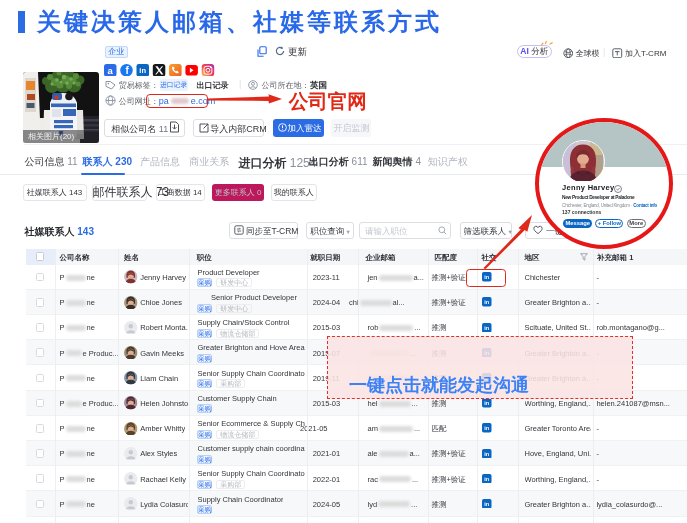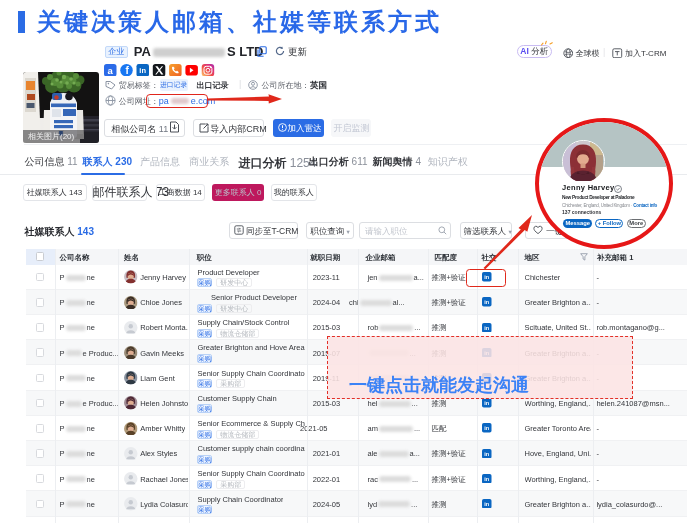--- a/index.html
+++ b/index.html
@@ -80,21 +80,20 @@
           <circle cx="29" cy="12" r="1.5"></circle>
           <circle cx="51" cy="11" r="1.5"></circle>
         <circle cx="38" cy="10" r="1.5"></circle>
       </g>
       <rect x="0" y="58" width="76" height="13" fill="rgba(30,30,34,0.5)"></rect>
       <text x="5" y="67" font-size="8" fill="#eeeeee">相关图片(20)</text>
     </svg>
   </div>
 
   <div class="abs" style="left:105px;top:46.3px;width:22.5px;height:11.5px;background:#e9f2fe;border:0.5px solid #c3d9f9;border-radius:2px;color:#2b6ce5;font-size:8px;line-height:10.5px;text-align:center;">企业</div>
-  <div class="abs" style="left:133.8px;top:44px;font-size:13px;font-weight:bold;color:#23252a;">PA<span class="blurbar" style="width:72px;height:9px;margin:0 2px 1px 2px;"></span>S LTD</div>
   <svg class="abs" style="left:257px;top:46px;" width="10" height="11" viewBox="0 0 10 11">
     <rect x="2.8" y="0.8" width="6.4" height="7" rx="1" fill="none" stroke="#2b6ce5" stroke-width="1.1"></rect>
     <path d="M1 3.5 v6.7 h5.6" fill="none" stroke="#2b6ce5" stroke-width="1.1"></path>
   </svg>
   <svg class="abs" style="left:275px;top:46px;" width="10" height="10" viewBox="0 0 10 10">
     <path d="M8.6 5 a3.6 3.6 0 1 1 -1.1 -2.6" fill="none" stroke="#556a8c" stroke-width="1.2"></path>
     <path d="M7.2 0.4 l0.5 2.5 -2.5 -0.3 z" fill="#556a8c"></path>
   </svg>
   <div class="abs" style="left:288px;top:45.5px;font-size:9.5px;color:#33353a;">更新</div>
 
@@ -150,20 +149,21 @@
     <ellipse cx="5.5" cy="5.5" rx="2.1" ry="4.6" fill="none" stroke="#8a93a2" stroke-width="0.9"></ellipse>
     <path d="M0.9 5.5 h9.2" stroke="#8a93a2" stroke-width="0.9"></path>
   </svg>
   <div class="abs" style="left:118.8px;top:96px;font-size:8px;color:#5a5e66;">公司网址：</div>
   <div class="abs" style="left:145.8px;top:94px;width:62px;height:14px;border:1.6px solid #e0251c;border-radius:4px;"></div>
   <div class="abs" style="left:158.8px;top:96px;font-size:9px;color:#2b6ce5;">pa<span class="blurbar" style="width:18px;height:6.5px;margin:0 2px 1px 2px;background:#dfc7cb;"></span>e.com</div>
 
   <svg class="abs" style="left:207px;top:92px;" width="76" height="14" viewBox="0 0 76 14">
     <polygon points="0,6.6 62,4.6 61.4,2.2 75,7 61.8,11.6 61.6,8.9 0,8.4" fill="#e0281b"></polygon>
   </svg>
+  <div class="abs" style="left:288.8px;top:88px;font-size:19.5px;font-weight:bold;color:#e02a17;">公司官网</div>
 
   <div class="abs" style="left:103.8px;top:118.5px;width:81.3px;height:18px;border:1px solid #dcdee2;border-radius:3px;"></div>
   <div class="abs" style="left:111.3px;top:122.5px;font-size:9px;color:#33353a;">相似公司名 <span style="color:#707680;">11</span></div>
   <svg class="abs" style="left:169px;top:121px;" width="11" height="12" viewBox="0 0 11 12">
     <path d="M1.5 1 h5.5 l2.5 2.5 v7.5 h-8 z" fill="none" stroke="#4a4e56" stroke-width="1"></path>
     <path d="M3.6 6.2 l1.9 1.9 1.9-1.9 M5.5 3.6 v4.3" fill="none" stroke="#4a4e56" stroke-width="1"></path>
   </svg>
   <div class="abs" style="left:192.7px;top:118.5px;width:71px;height:18px;border:1px solid #dcdee2;border-radius:3px;"></div>
   <svg class="abs" style="left:198.9px;top:122.5px;" width="10" height="10" viewBox="0 0 10 10">
     <path d="M9 4 v5 h-8 v-8 h5" fill="none" stroke="#4a4e56" stroke-width="1"></path>
@@ -378,21 +378,21 @@
           </clipPath>
         </defs>
         <g clip-path="url(#c4)">
           <rect width="14" height="14" fill="#8a93a0"></rect>
           <path d="M2.5 5 a4.5 4.5 0 0 1 9 0 v3 h-9 z" fill="#2e3944"></path>
           <ellipse cx="7" cy="6.4" rx="3.1" ry="3.6" fill="#dfae92"></ellipse>
           <path d="M3.8 5 a3.3 2.6 0 0 1 6.4 0 l-0.4 1.2 a2.9 2.2 0 0 0 -5.6 0 z" fill="#2e3944"></path>
           <path d="M1.5 14 c0-3 2.3-5 5.5-5 c3.2 0 5.5 2 5.5 5 z" fill="#2e3944"></path>
         </g>
       </svg>
-      <div class="abs" style="left:140.2px;top:373.8px;max-width:48px;overflow:hidden;">Liam Gent</div>
+      <div class="abs" style="left:140.2px;top:373.8px;max-width:48px;overflow:hidden;">Liam Chain</div>
       <div class="abs" style="left:197.5px;top:368.5px;max-width:107px;overflow:hidden;">Senior Supply Chain Coordinator</div>
       <div class="abs" style="left:196.8px;top:379.1px;width:15.7px;height:9.2px;background:#eef5ff;border:0.5px solid #b9d2f7;border-radius:2px;color:#2b6ce5;font-size:7px;line-height:8.2px;text-align:center;">采购</div>
       <div class="abs" style="left:216.3px;top:379.1px;height:9.2px;padding:0 3px;border:0.5px solid #ededef;border-radius:2px;color:#b2b6bc;font-size:7px;line-height:8.2px;">采购部</div>
       <div class="abs" style="left:312.7px;top:373.8px;">2019-11</div>
       <div class="abs" style="left:367.5px;top:373.8px;"><span class="blurbar" style="width:40px;height:6px;margin:0 1px 1px 1px;background:#dcdcdc;"></span>...</div>
       <div class="abs" style="left:431.4px;top:373.8px;">推测</div>
       <svg class="abs" style="left:482.2px;top:372.90000000000003px;" width="9.5" height="9.5" viewBox="0 0 9.5 9.5">
         <rect width="9.5" height="9.5" rx="1.8" fill="#0a66c2"></rect>
         <text x="4.75" y="7" font-size="5.5" fill="#fff" text-anchor="middle" font-weight="bold" font-family="Liberation Sans">in</text>
       </svg>
@@ -482,21 +482,21 @@
       <div class="abs" style="left:596.4px;top:449.4px;max-width:89px;overflow:hidden;">-</div>
       <div class="abs" style="left:25.9px;top:466.1px;width:661.1px;height:25.2px;background:#fff;"></div>
       <div class="abs" style="left:25.9px;top:490.3px;width:661.1px;height:1px;background:#f0f1f3;"></div>
       <div class="abs" style="left:35.5px;top:474.40000000000003px;width:8.5px;height:8.5px;background:#fff;border:1px solid #d8dade;border-radius:1.5px;"></div>
       <div class="abs" style="left:59.5px;top:474.6px;">P<span class="blurbar" style="width:20px;height:6px;margin:0 1px 1px 1px;background:#dcdcdc;"></span>ne</div>
       <svg class="abs" style="left:124.4px;top:471.90000000000003px;" width="13.5" height="13.5" viewBox="0 0 14 14">
         <circle cx="7" cy="7" r="7" fill="#e9ebee"></circle>
         <circle cx="7" cy="5.4" r="2.3" fill="#c6cad1"></circle>
         <path d="M2.2 12.8 a4.9 4 0 0 1 9.6 0 z" fill="#c6cad1"></path>
       </svg>
-      <div class="abs" style="left:140.2px;top:474.6px;max-width:48px;overflow:hidden;">Rachael Jones</div>
+      <div class="abs" style="left:140.2px;top:474.6px;max-width:48px;overflow:hidden;">Rachael Kelly</div>
       <div class="abs" style="left:197.5px;top:469.3px;max-width:107px;overflow:hidden;">Senior Supply Chain Coordinator</div>
       <div class="abs" style="left:196.8px;top:479.90000000000003px;width:15.7px;height:9.2px;background:#eef5ff;border:0.5px solid #b9d2f7;border-radius:2px;color:#2b6ce5;font-size:7px;line-height:8.2px;text-align:center;">采购</div>
       <div class="abs" style="left:216.3px;top:479.90000000000003px;height:9.2px;padding:0 3px;border:0.5px solid #ededef;border-radius:2px;color:#b2b6bc;font-size:7px;line-height:8.2px;">采购部</div>
       <div class="abs" style="left:312.7px;top:474.6px;">2022-01</div>
       <div class="abs" style="left:367.5px;top:474.6px;">rac<span class="blurbar" style="width:32px;height:6px;margin:0 1px 1px 1px;background:#dcdcdc;"></span>...</div>
       <div class="abs" style="left:431.4px;top:474.6px;">推测+验证</div>
       <svg class="abs" style="left:482.2px;top:473.70000000000005px;" width="9.5" height="9.5" viewBox="0 0 9.5 9.5">
         <rect width="9.5" height="9.5" rx="1.8" fill="#0a66c2"></rect>
         <text x="4.75" y="7" font-size="5.5" fill="#fff" text-anchor="middle" font-weight="bold" font-family="Liberation Sans">in</text>
       </svg>

